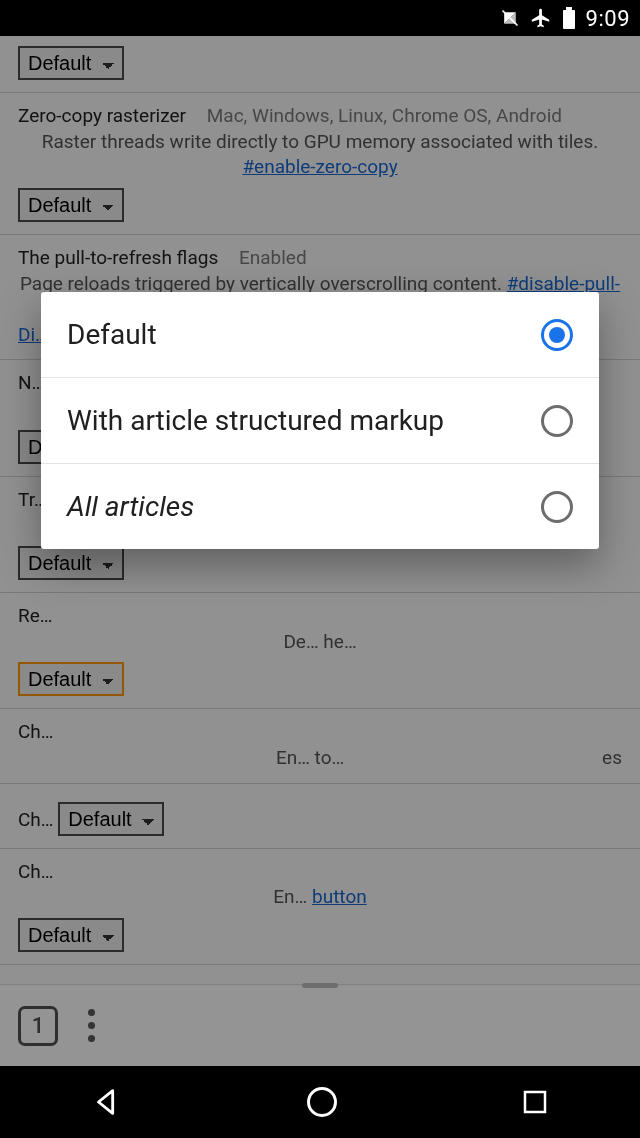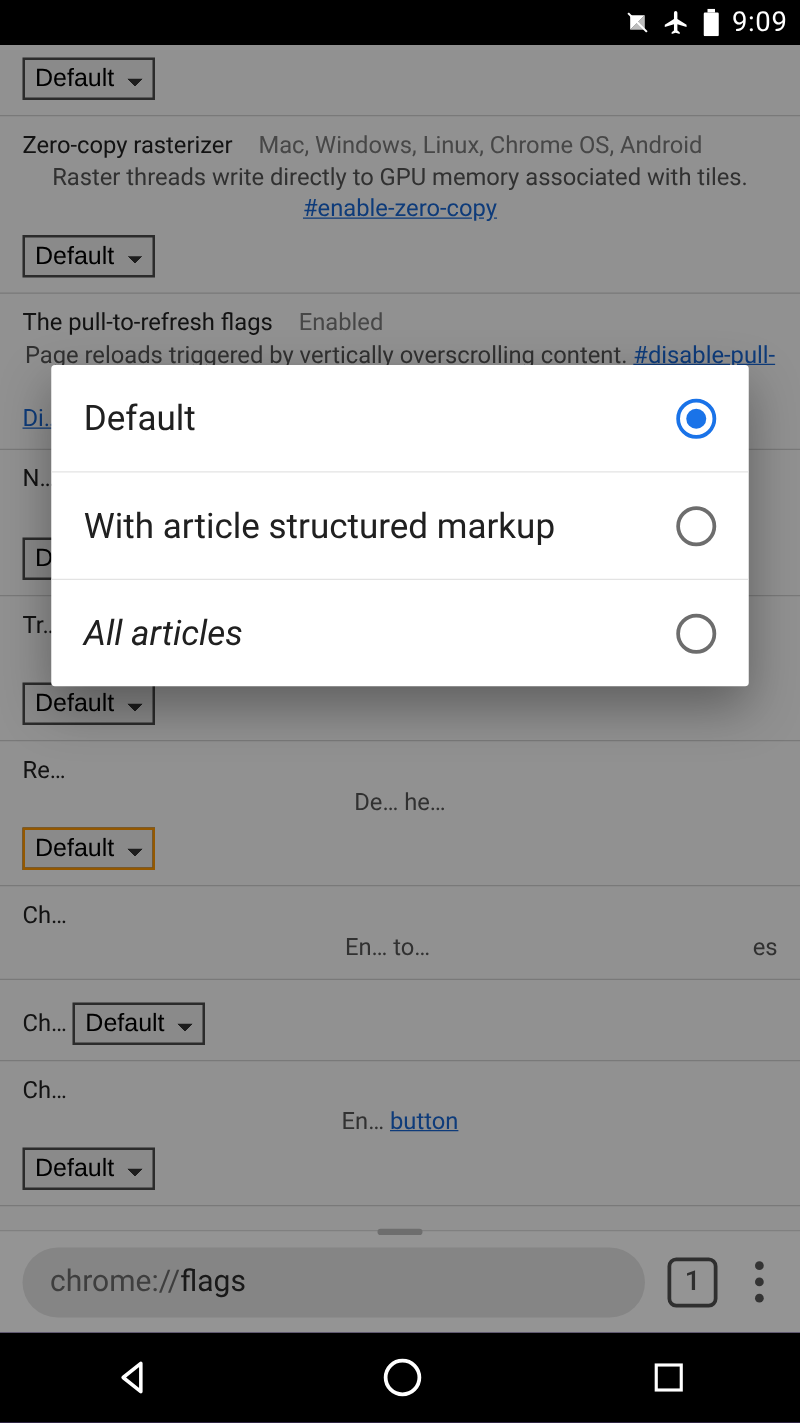--- a/index.html
+++ b/index.html
@@ -124,24 +124,20 @@
         <select class="sel"><option>Default</option></select>
       </div>
       <div class="flag">
         <span class="title">Ch…</span>
         <div class="desc"><span>En… </span><a class="hash link-frag">button</a></div>
         <select class="sel"><option>Default</option></select>
       </div>
 
       <div class="bottom-toolbar">
         <div class="grabber"></div>
-        <div class="omnibox">
-          <span>chrome://</span>
-            <span class="dark">flags</span>
-        </div>
         <div class="tab-switcher">
           <span>1</span>
         </div>
         <div class="kebab">
             <span></span>
             <span></span>
             <span></span>
           </div>
       </div>
 

